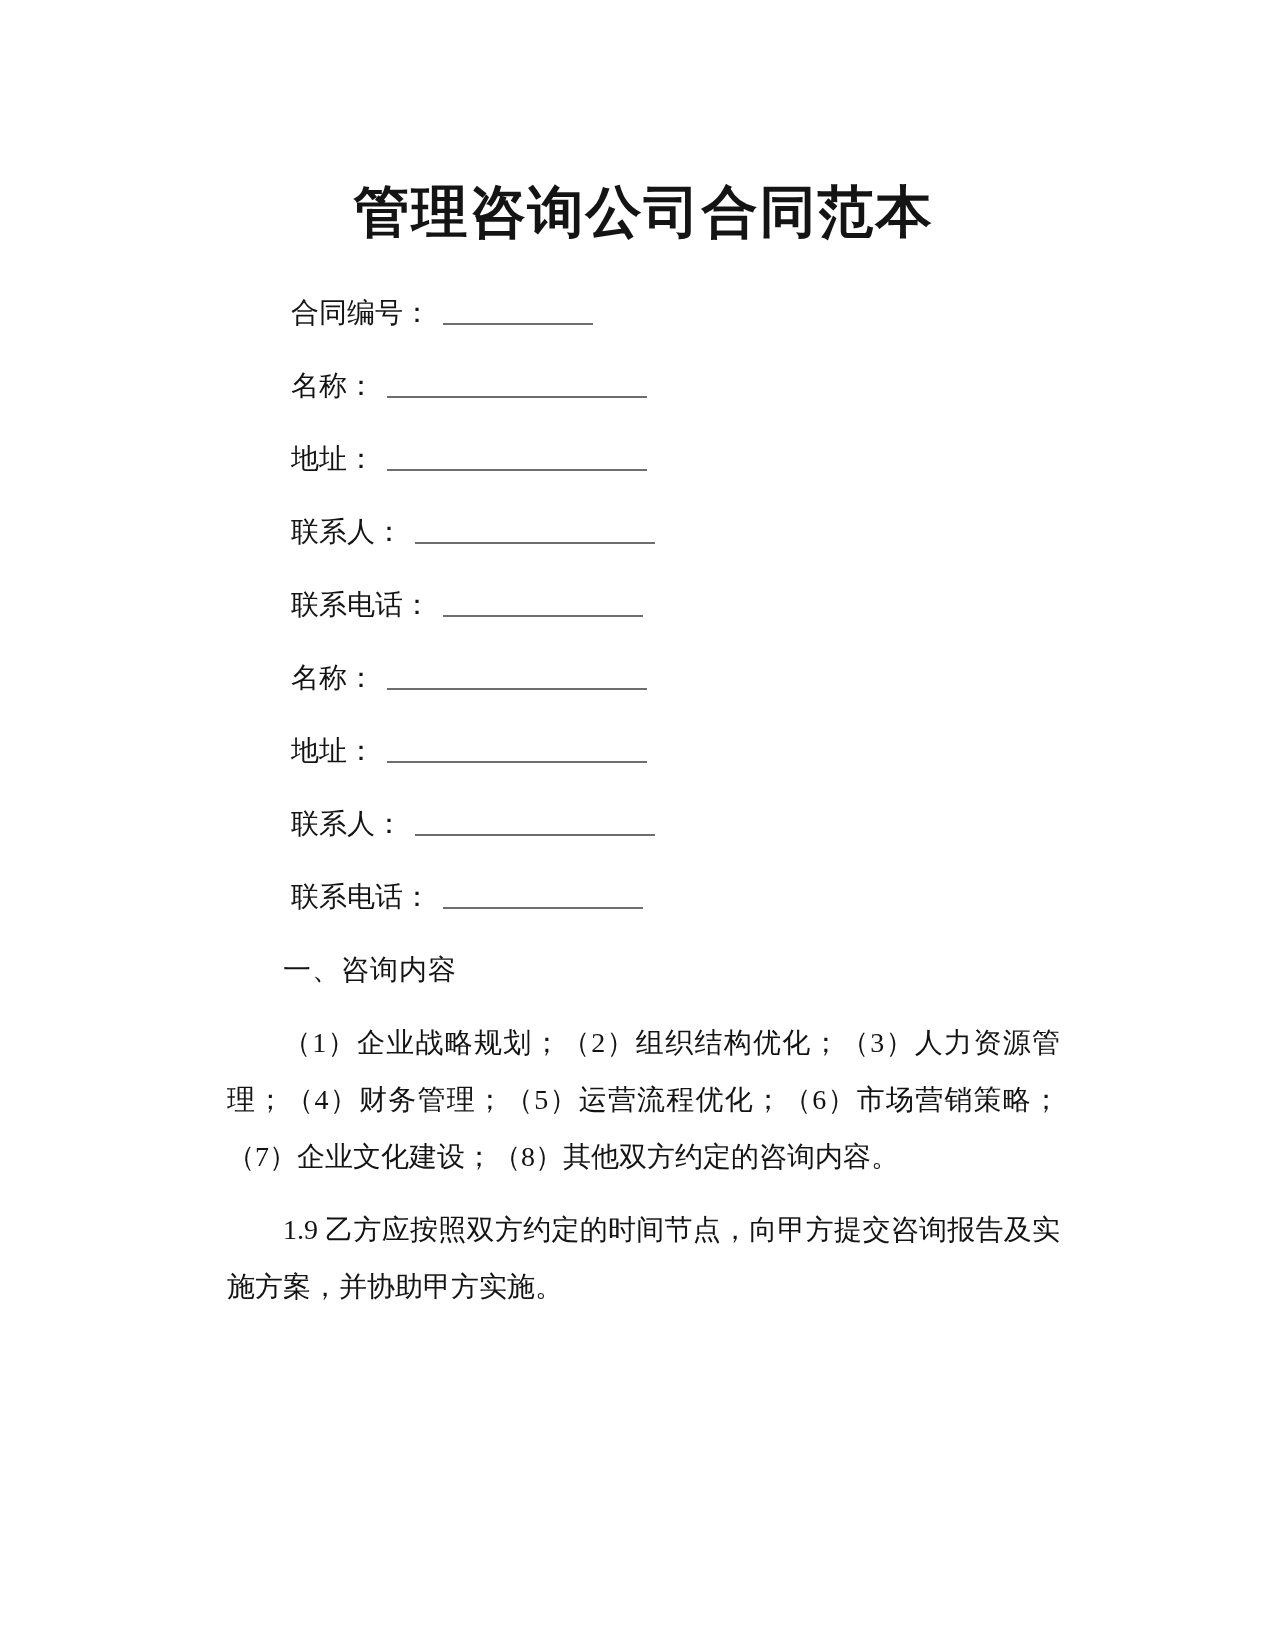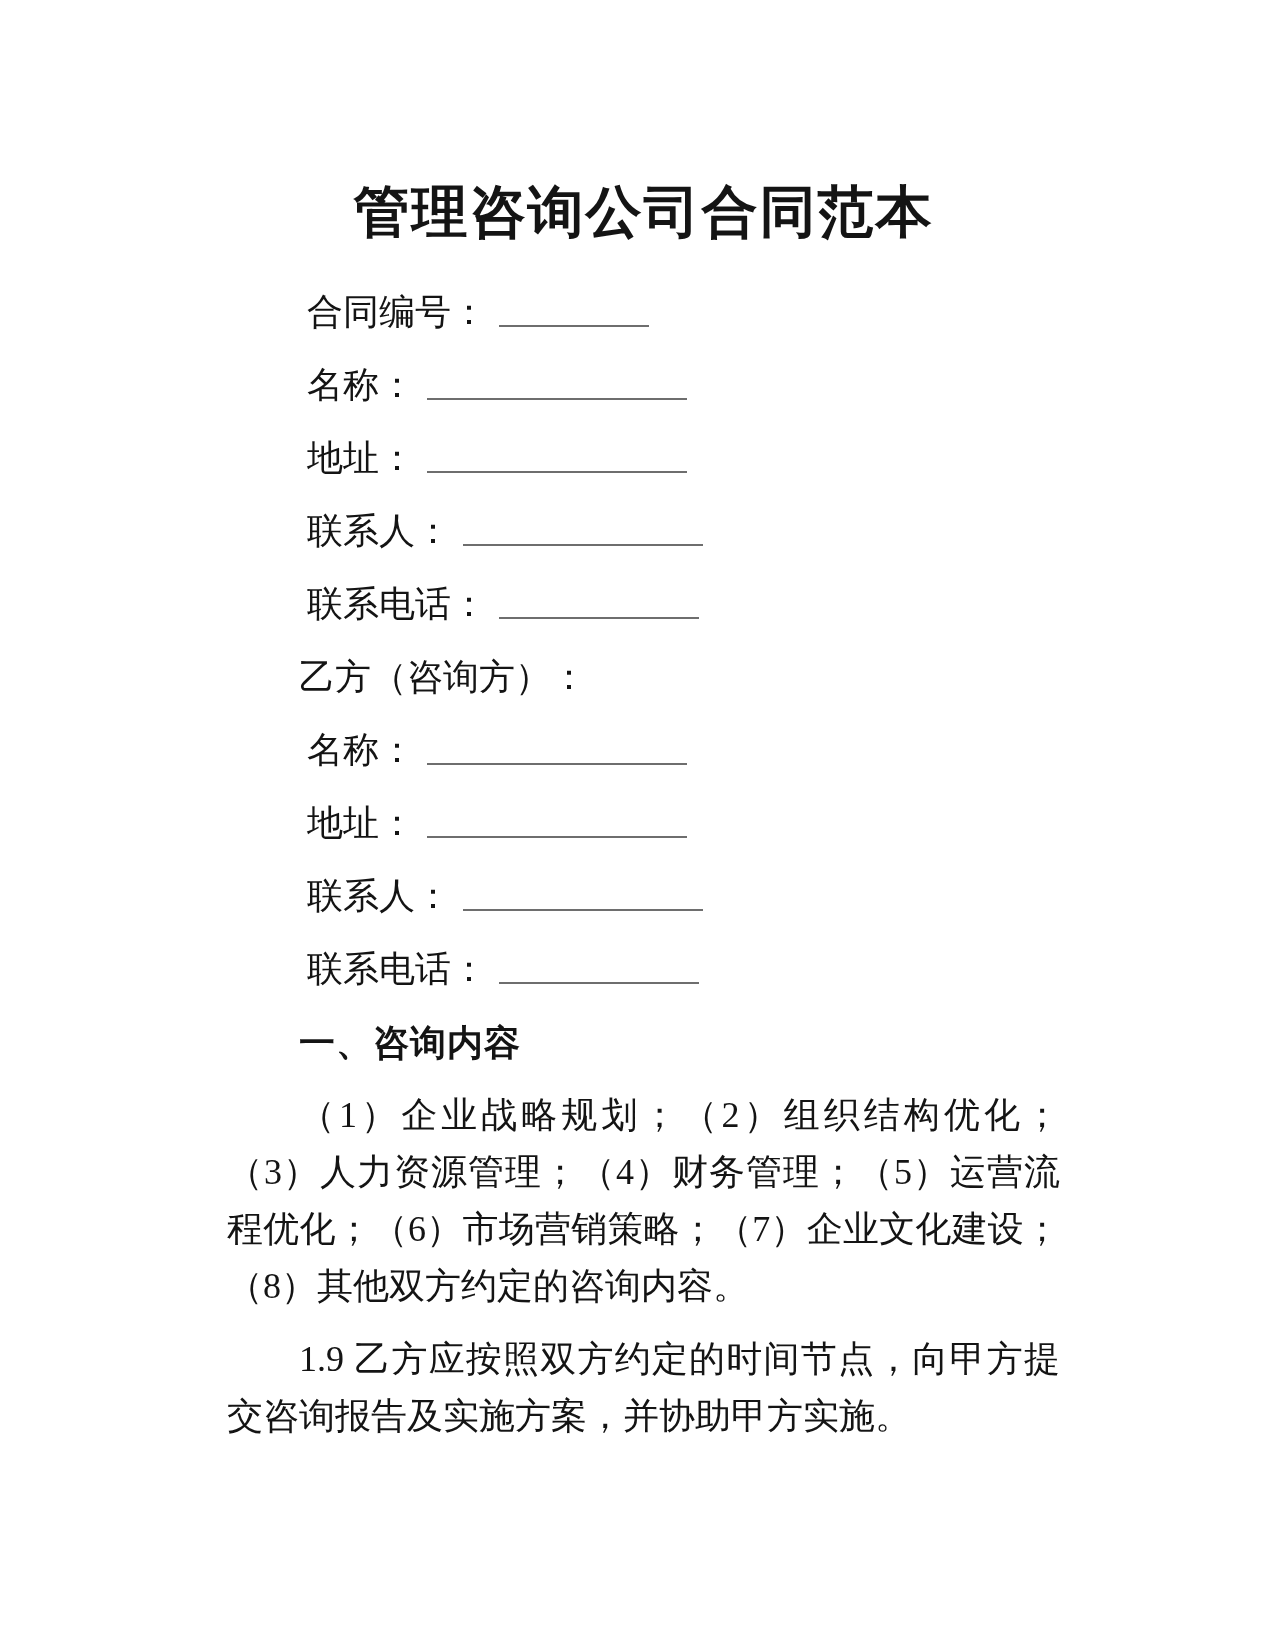--- a/index.html
+++ b/index.html
@@ -20,31 +20,31 @@
   .doc-title {
     font-size: 56px;
     line-height: 70px;
     font-weight: 700;
     text-align: center;
     letter-spacing: 2px;
     margin-bottom: 13px;
     white-space: nowrap;
   }
   .doc-body {
-    font-size: 36px;
+    font-size: 28px;
     line-height: 57px;
     text-align: justify;
   }
   .doc-body p { margin: 0; }
   .line { text-indent: 2em; }
   .para { text-indent: 2em; }
   .sec-heading {
     text-indent: 2em;
     font-family: "Liberation Sans", "DejaVu Sans", sans-serif;
-    font-weight: 700;
+    font-weight: 400;
     letter-spacing: 1px;
   }
   .blank {
     display: inline-block;
     height: 30px;
     border-bottom: 2px solid #6e6e6e;
     position: relative;
     top: 3px;
     margin-left: 4px;
   }
@@ -67,21 +67,20 @@
 
 
       <p class="line"><span>名称：</span><span class="blank w260"></span></p>
 
       <p class="line"><span>地址：</span><span class="blank w260"></span></p>
 
       <p class="line"><span>联系人：</span><span class="blank w240"></span></p>
 
       <p class="line"><span>联系电话：</span><span class="blank w200"></span></p>
 
-      <p class="line">乙方（咨询方）：</p>
 
       <p class="line"><span>名称：</span><span class="blank w260"></span></p>
 
       <p class="line"><span>地址：</span><span class="blank w260"></span></p>
 
       <p class="line"><span>联系人：</span><span class="blank w240"></span></p>
 
       <p class="line"><span>联系电话：</span><span class="blank w200"></span></p>
 
 

